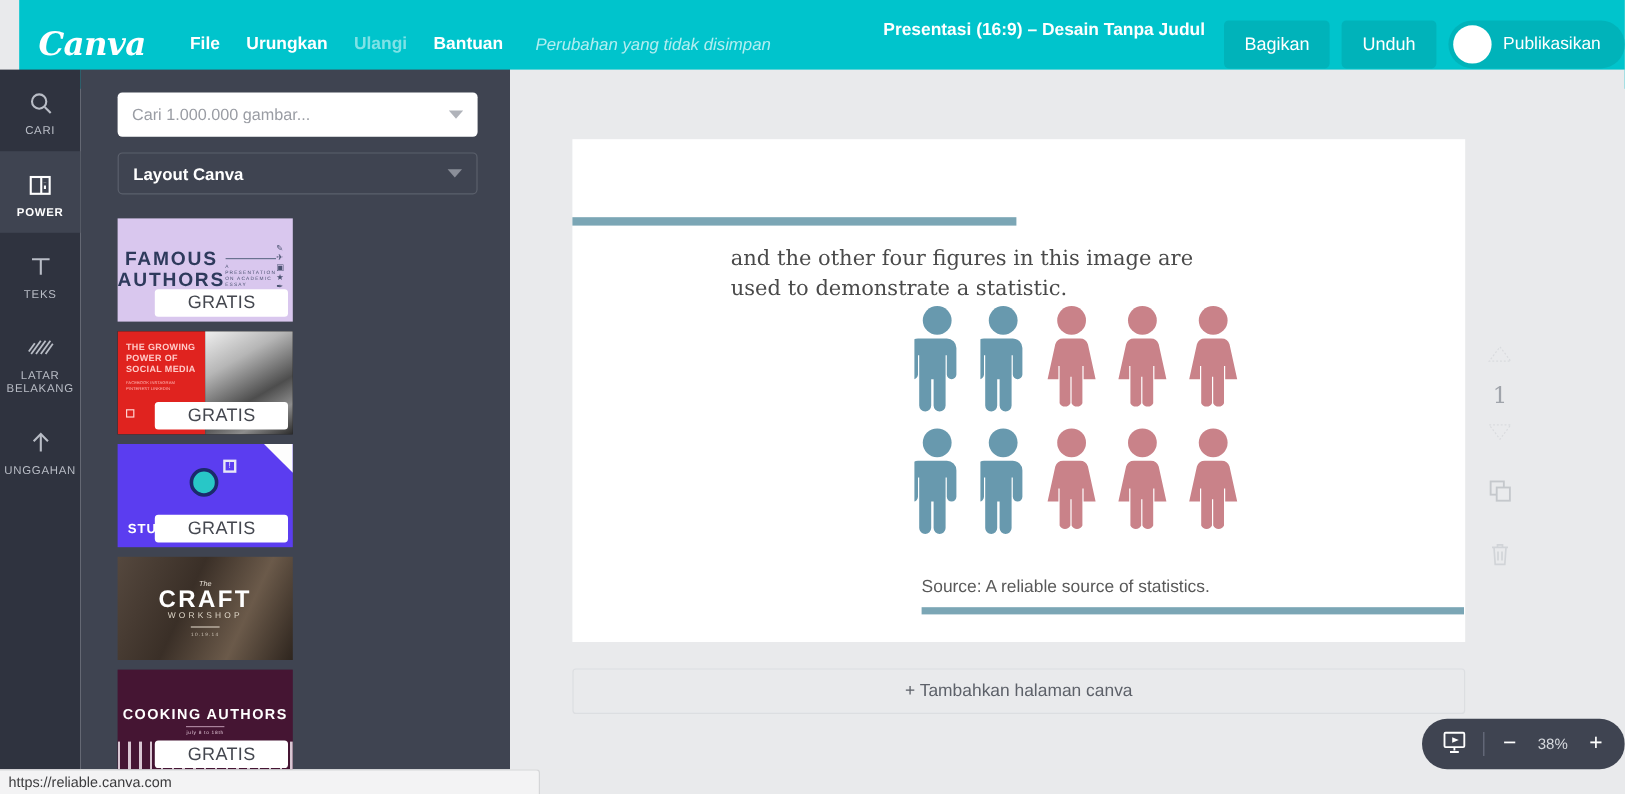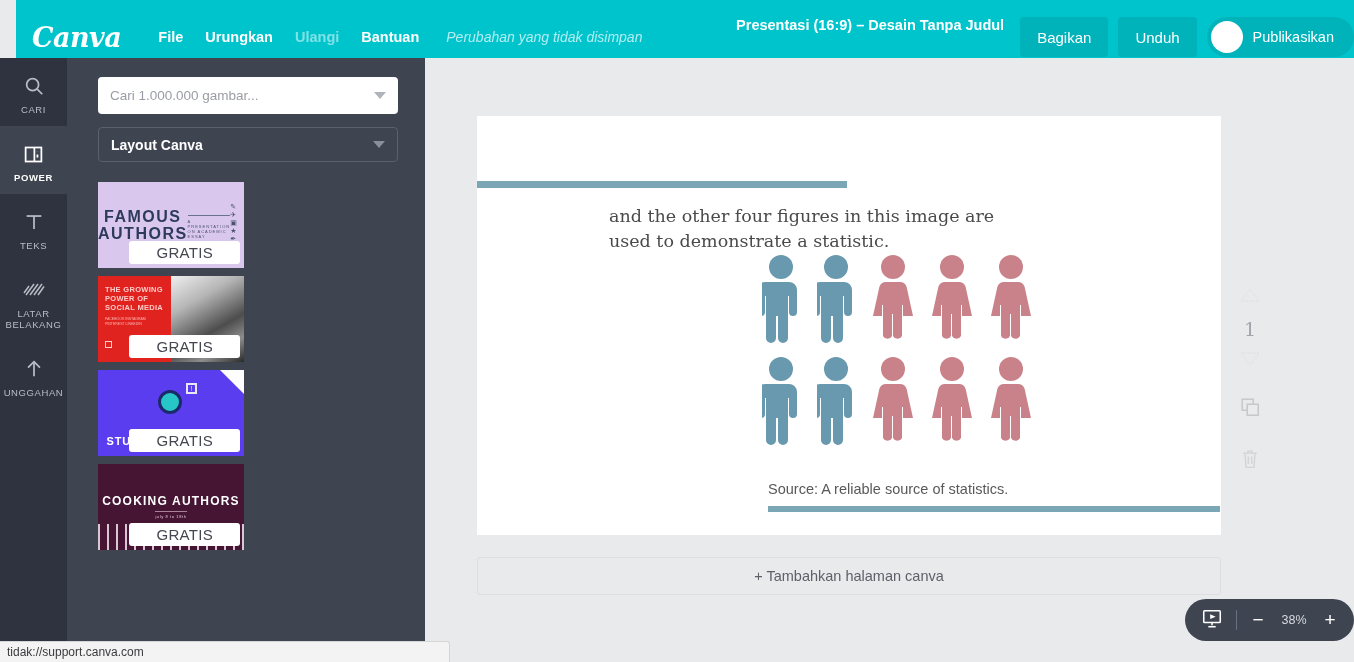--- a/index.html
+++ b/index.html
@@ -350,20 +350,26 @@
 
       <div class="thumb t3">
         <div class="fold"></div>
         <div class="c"></div>
         <div class="bub">!</div>
         <div class="a">THE ART OF GIVING</div>
         <div class="b2">STUDENT FEEDBACK</div>
         <div class="gratis">GRATIS</div>
       </div>
 
+      <div class="thumb t4">
+        <div class="a">The</div>
+        <div class="b">CRAFT</div>
+        <div class="c">WORKSHOP</div>
+        <div class="d">10.19.14</div>
+      </div>
 
       <div class="thumb t5">
         <div class="a">COOKING AUTHORS</div>
         <div class="b">july 8 to 18th</div>
         <div class="forks"></div>
         <div class="gratis">GRATIS</div>
       </div>
 
     </div>
   </div>
@@ -468,16 +474,16 @@
         </svg>
       </span>
       <span class="zoom-divider"></span>
       <span class="zoom-btn">−</span>
       <span class="zoom-level">38%</span>
       <span class="zoom-btn">+</span>
     </div>
   </div>
 
   <div class="statusbar">
-    <span>tidak://support.canva.com</span>
+    <span>https://reliable.canva.com</span>
   </div>
 
 </div>
 
 </body></html>

